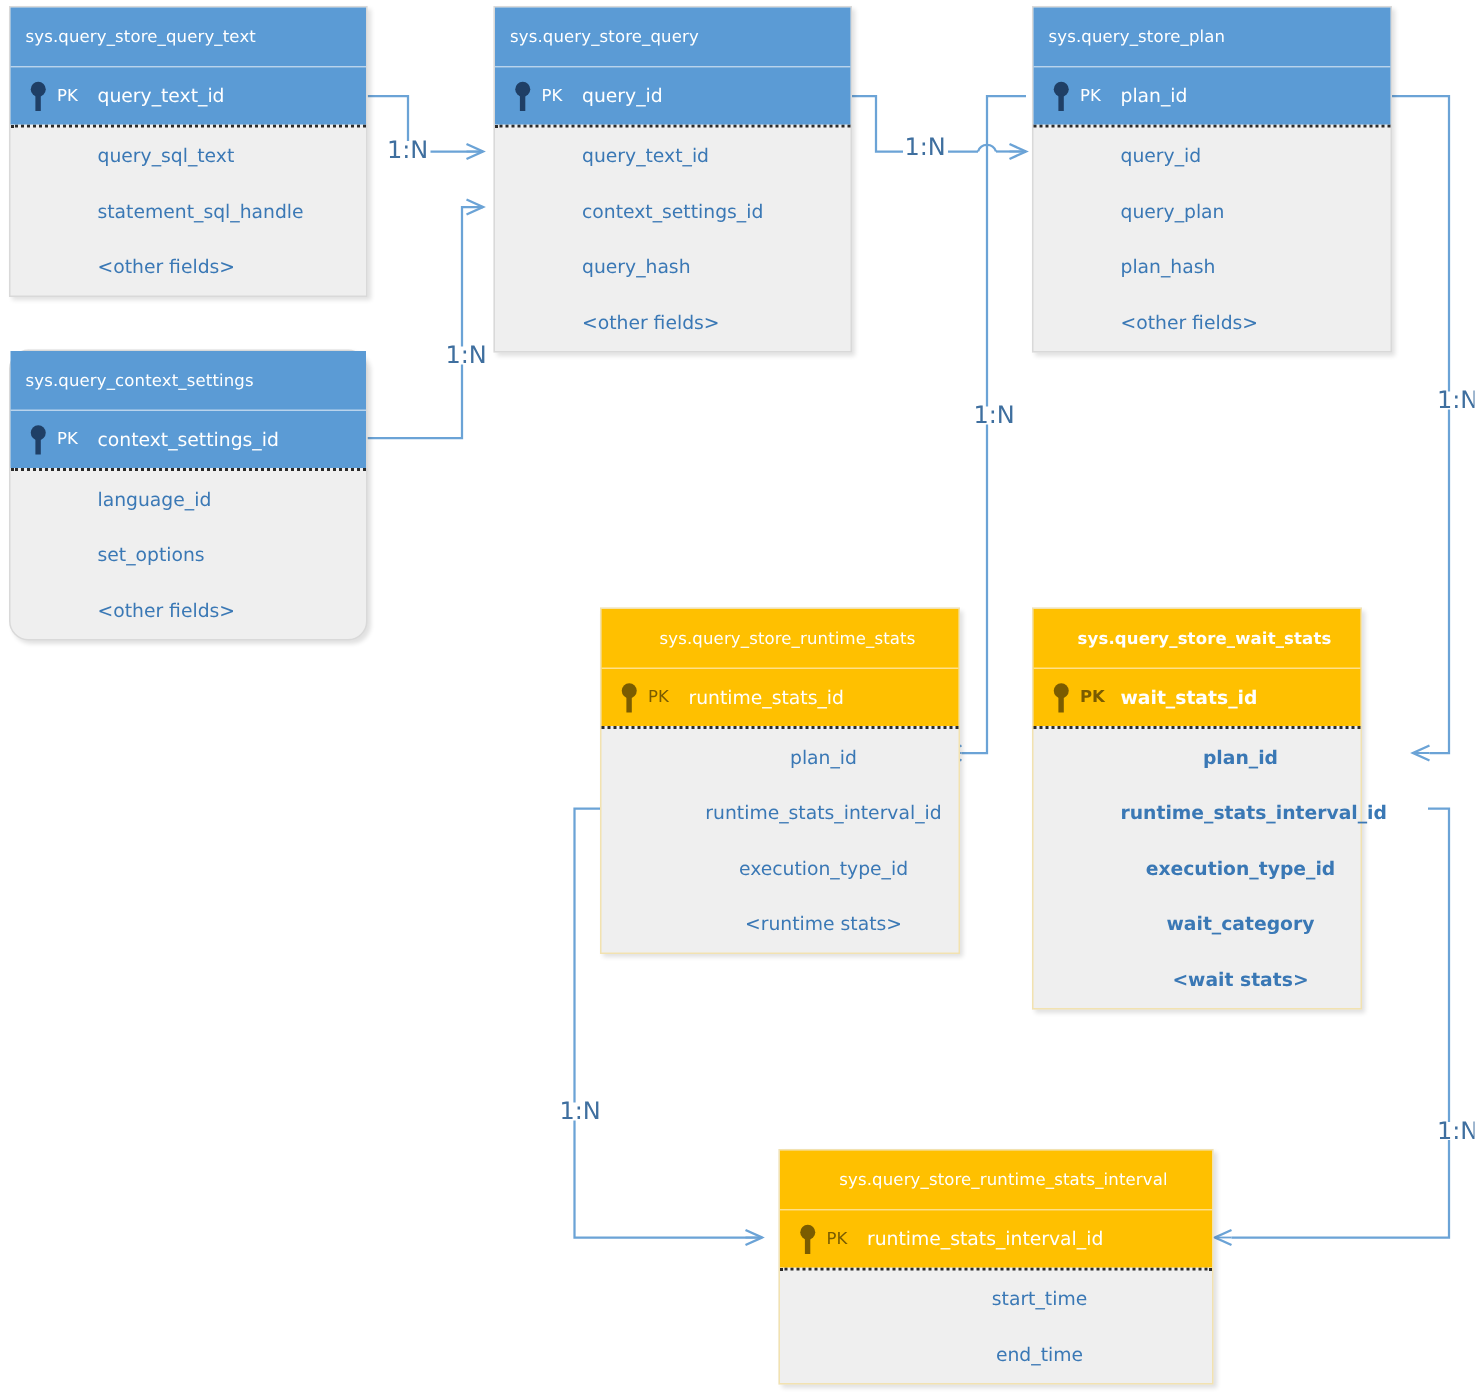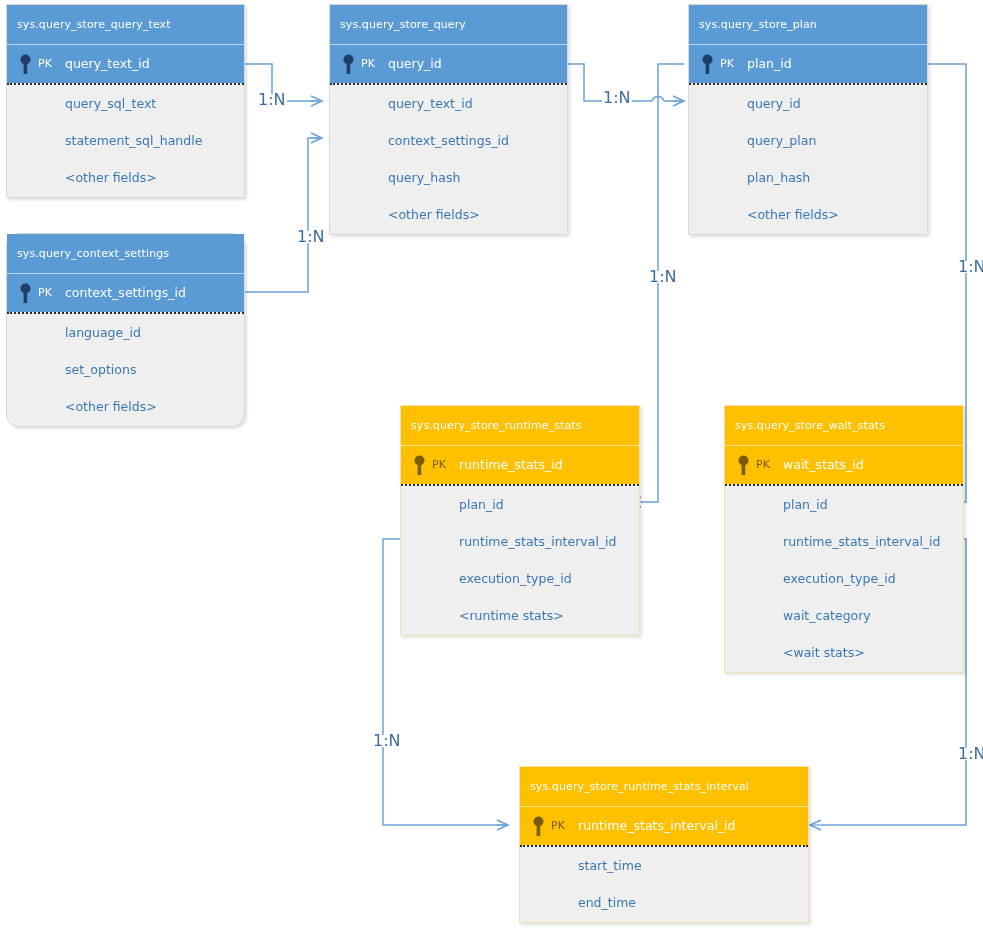--- a/index.html
+++ b/index.html
@@ -66,21 +66,21 @@
   .entity.blue .hdr{background:#5b9bd5;border-bottom:1px solid #b9d3ec;}
   .entity.blue .pkrow{background:#5b9bd5;}
   .entity.blue .pkrow .pklabel{color:#ffffff;}
   .entity.blue{border-color:#d9d9d9;}
 
   
   .entity.orange .hdr{background:#ffc000;border-bottom:1px solid #ffe08a;}
   .entity.orange .pkrow{background:#ffc000;}
   .entity.orange .pkrow .pklabel{color:#7a5c00;}
   .entity.orange .pkrow .fieldname{color:#ffffff;}
-  .entity.orange{border-color:#f2e2b0;}
+  .entity.orange{border-color:#f2e2b0;text-align:center;}
 
   .keyicon{position:absolute;left:12px;top:9px;width:13px;height:21px;}
 
   .relmark{
     position:absolute;
     font-size:16px;
     color:#3f6f9f;
     font-family:"DejaVu Sans","Liberation Sans",sans-serif;
     white-space:nowrap;
     background:#ffffff;
@@ -243,21 +243,21 @@
     </div>
     <div class="pkdivider"></div>
     <div class="body">
       <div class="field">plan_id</div>
       <div class="field">runtime_stats_interval_id</div>
       <div class="field">execution_type_id</div>
       <div class="field last">&lt;runtime stats&gt;</div>
     </div>
   </div>
 
-  <div class="entity orange" style="left:724px;top:405px;width:240px;">
+  <div class="entity orange" style="left:688px;top:405px;width:220px;font-weight:bold;">
     <div class="hdr">sys.query_store_wait_stats</div>
     <div class="pkrow">
       <svg class="keyicon" viewBox="0 0 13 21">
         <circle cx="6.5" cy="5.5" r="5" fill="#7a5c00"></circle>
         <rect x="4.6" y="9" width="3.6" height="11" fill="#7a5c00"></rect>
       </svg>
       <span class="pklabel">PK</span>
       <span class="fieldname">wait_stats_id</span>
     </div>
     <div class="pkdivider"></div>

